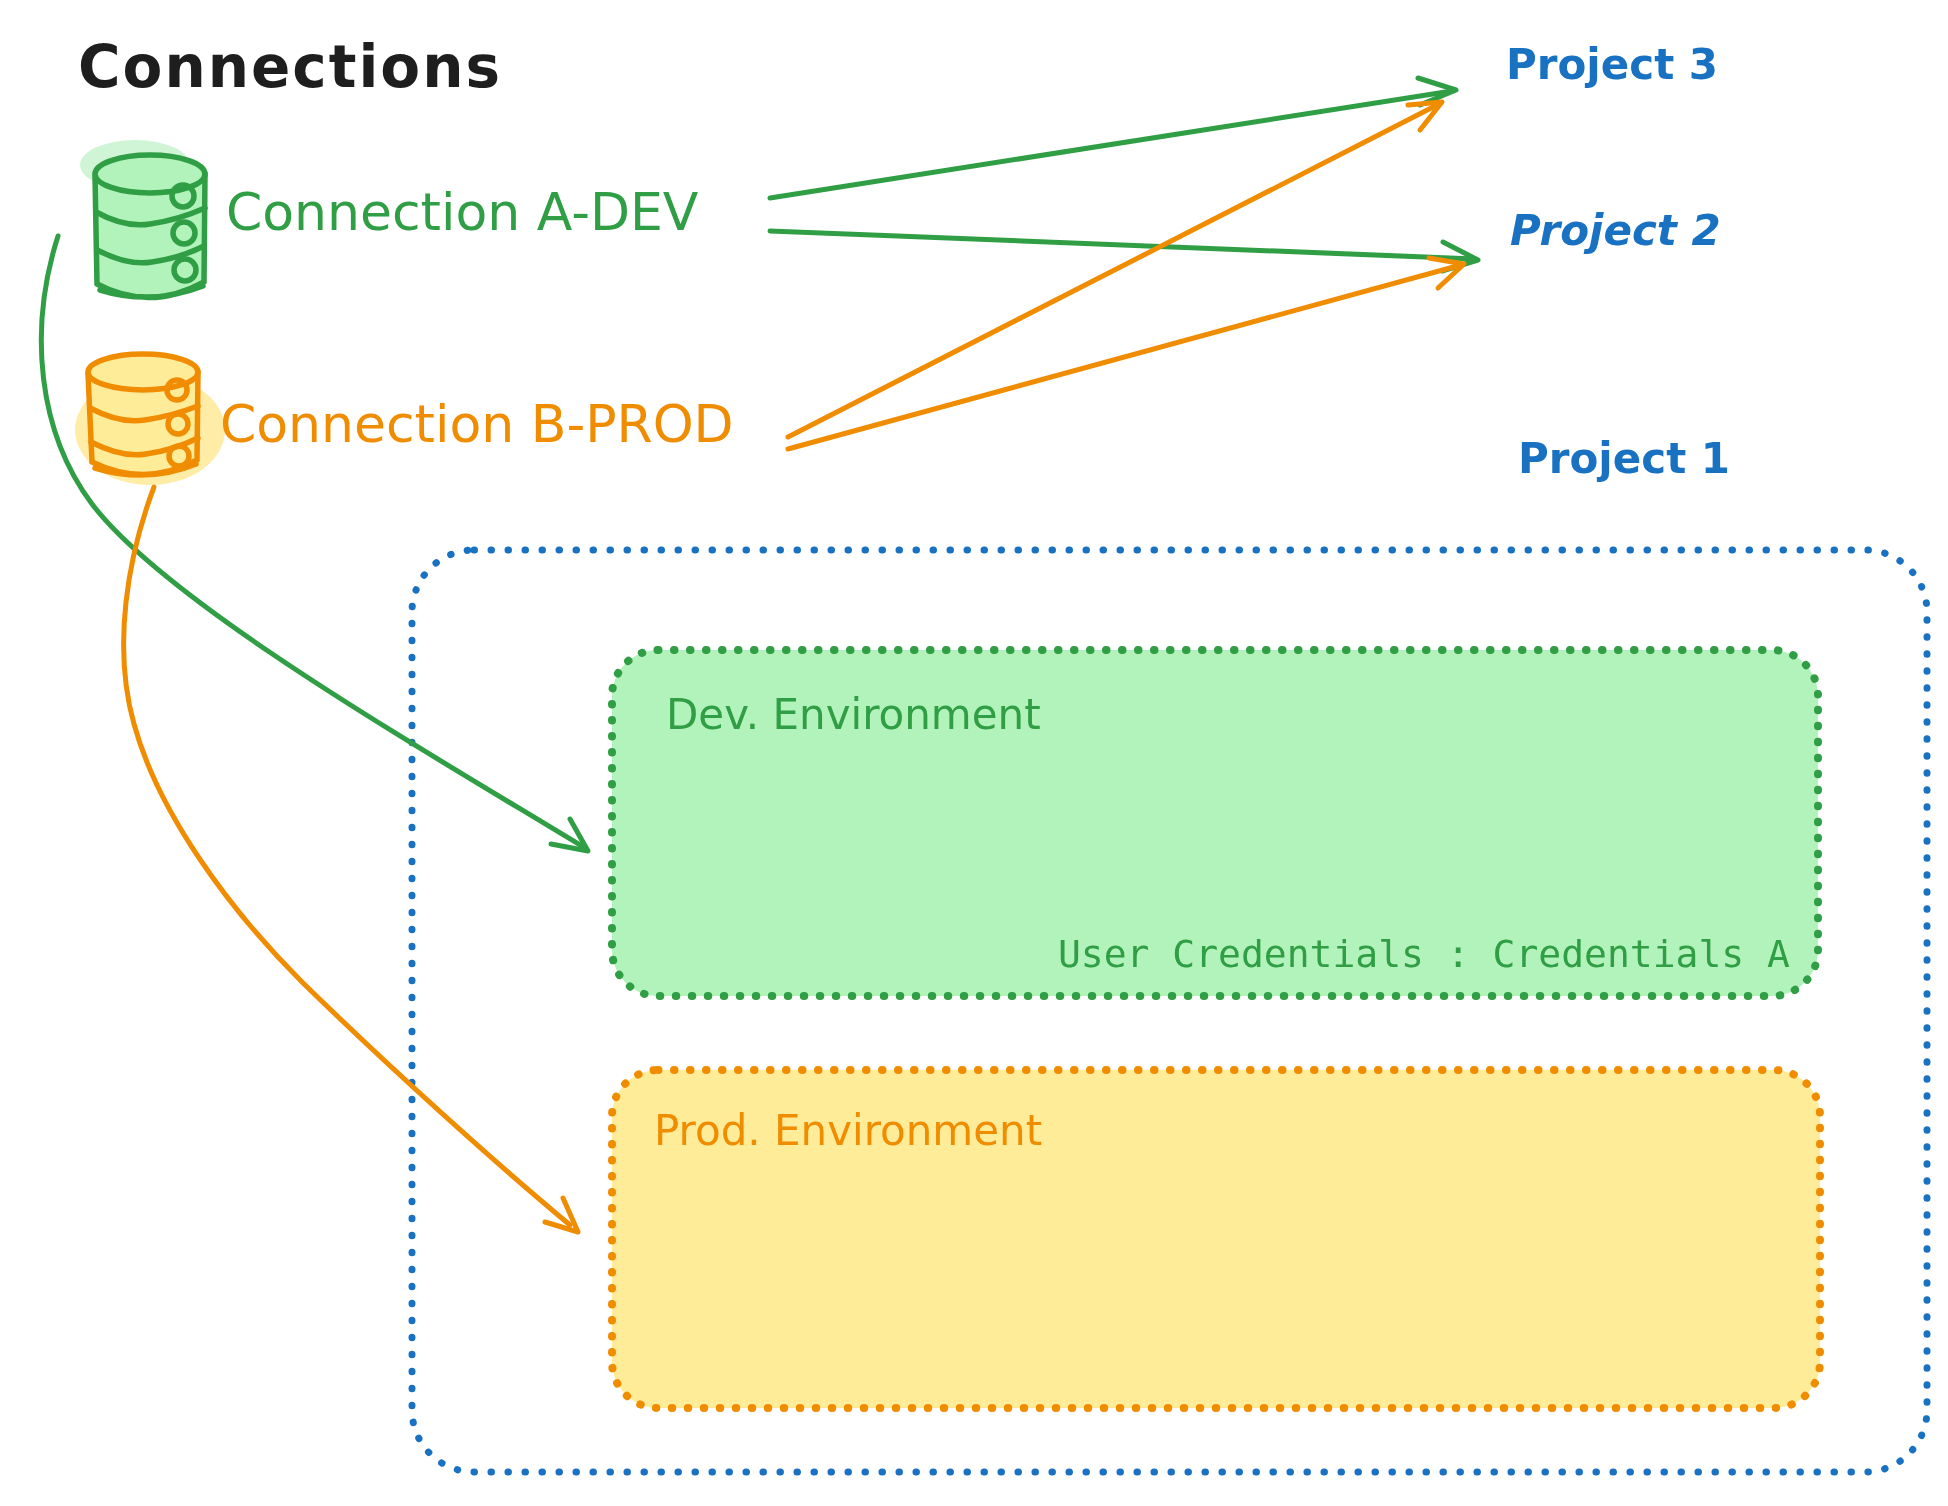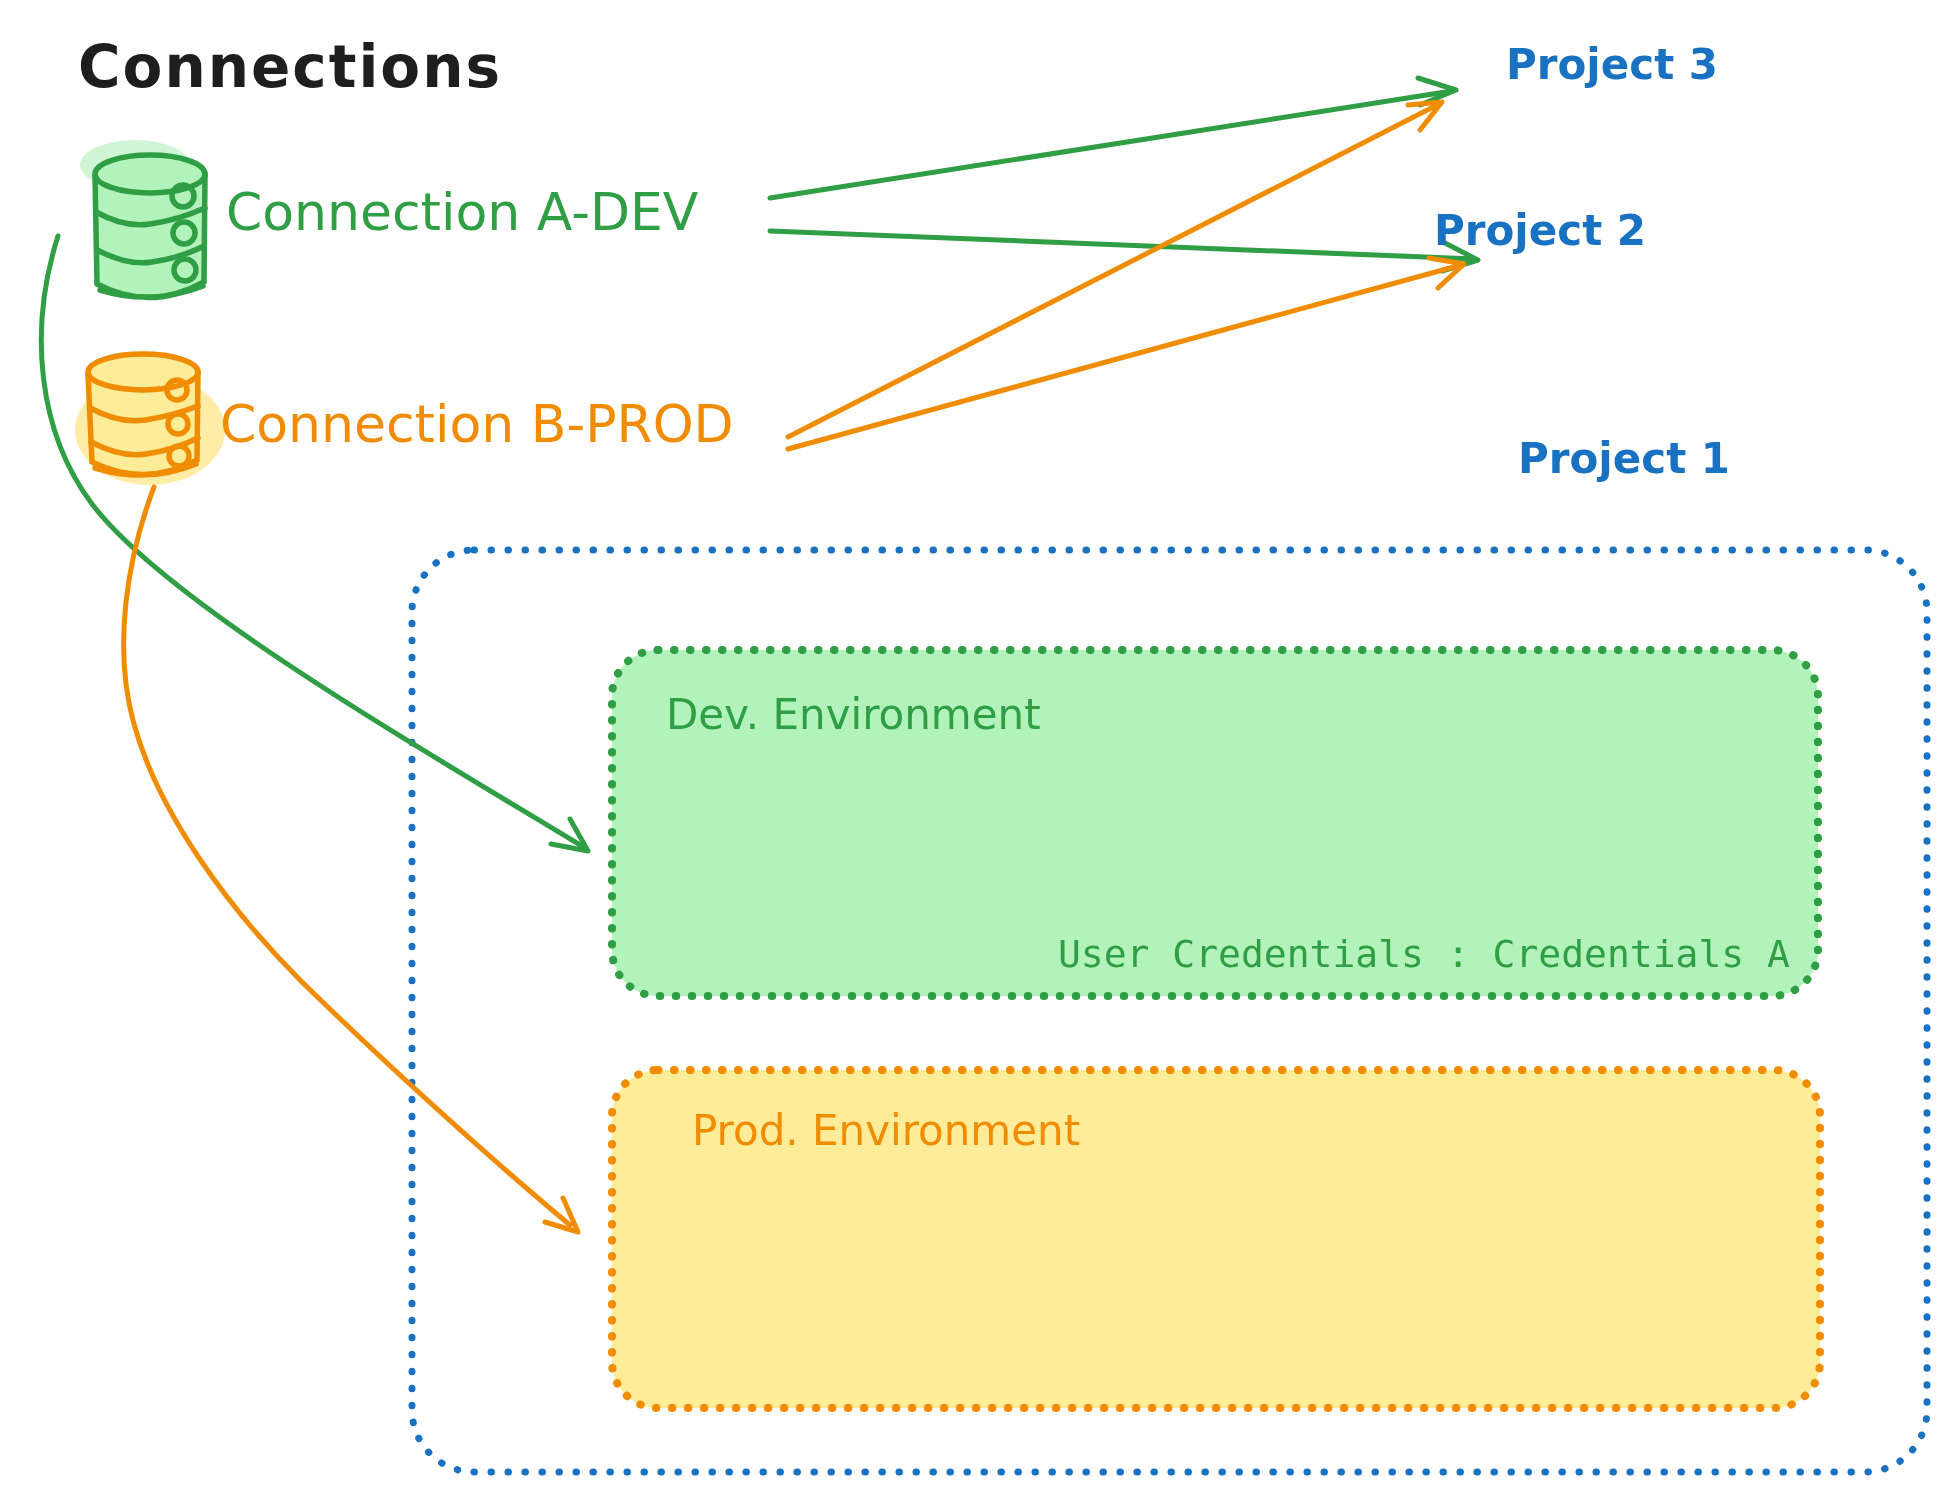--- a/index.html
+++ b/index.html
@@ -21,25 +21,25 @@
     overflow: hidden;
     font-family: "DejaVu Sans", "Liberation Sans", sans-serif;
   }
   .art { position: absolute; left: 0; top: 0; z-index: 1; }
   .txt { position: absolute; z-index: 2; white-space: nowrap; line-height: 1.1; }
   .title-txt   { left: 78px;  top: 36px;   font-size: 58px; font-weight: 700; letter-spacing: 2px; color: var(--ink); }
   .conn-a-txt  { left: 226px; top: 184px;  font-size: 52px; color: var(--green); }
   .conn-b-txt  { left: 220px; top: 396px;  font-size: 52px; color: var(--orange); }
   .proj-txt    { font-size: 42px; color: var(--blue); font-weight: 600; }
   .proj-3-txt  { left: 1506px; top: 42px;  }
-  .proj-2-txt  { left: 1434px; top: 208px; }
+  .proj-2-txt  { left: 1510px; top: 208px; font-style: italic; }
   .proj-1-txt  { left: 1518px; top: 436px; }
   .env-title   { font-size: 42px; }
   .dev-title-txt  { left: 666px; top: 692px;  color: var(--green);  }
-  .prod-title-txt { left: 692px; top: 1108px; color: var(--orange); }
+  .prod-title-txt { left: 654px; top: 1108px; color: var(--orange); }
   .cred {
     font-family: "DejaVu Sans Mono", "Liberation Mono", monospace;
     font-size: 38px;
     text-align: right;
     margin-top: 32px;
   }
   .cred-a-txt { left: 650px; top: 902px;  width: 1140px; color: var(--green);  }
   .cred-b-txt { left: 650px; top: 1322px; width: 1150px; color: var(--orange); }
 
   .stroke-green  { stroke: var(--green);  }

